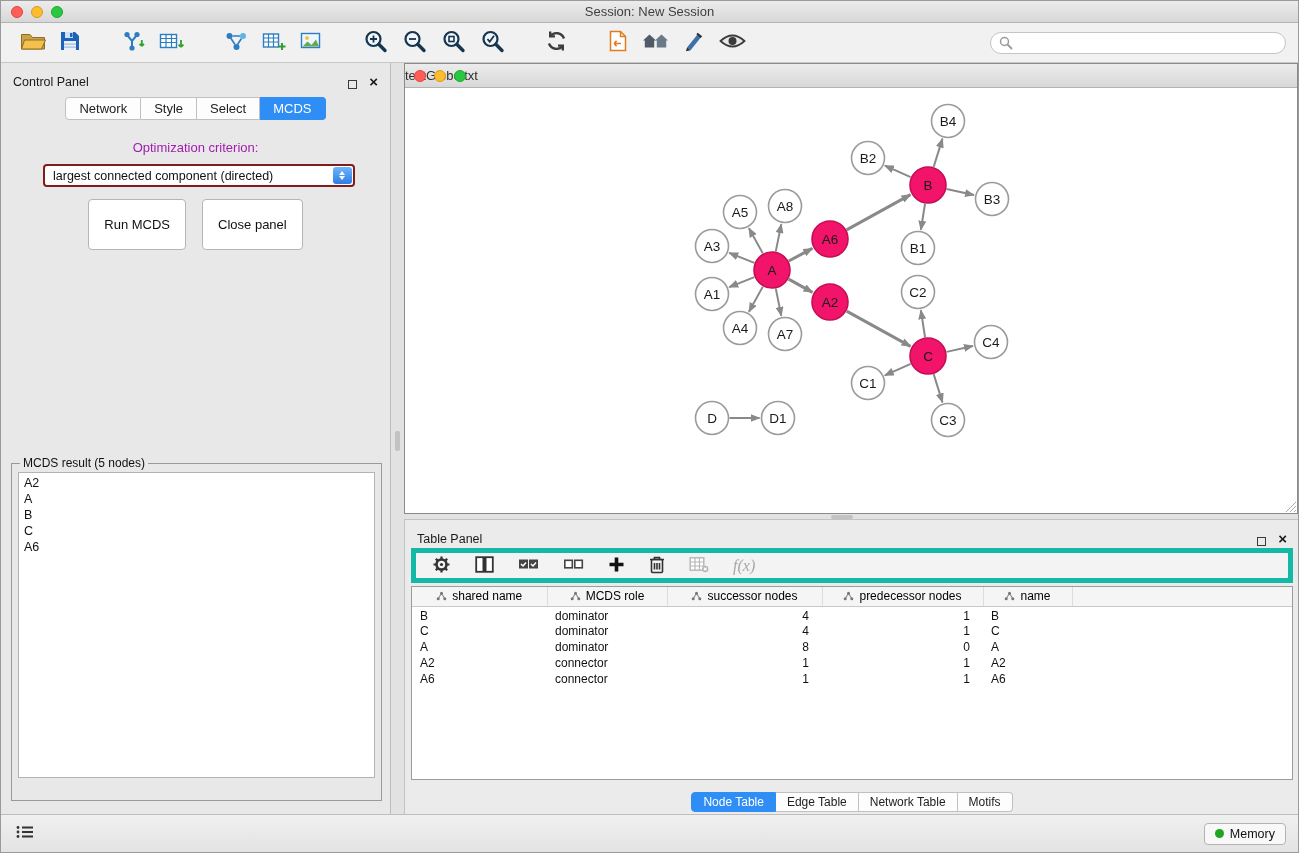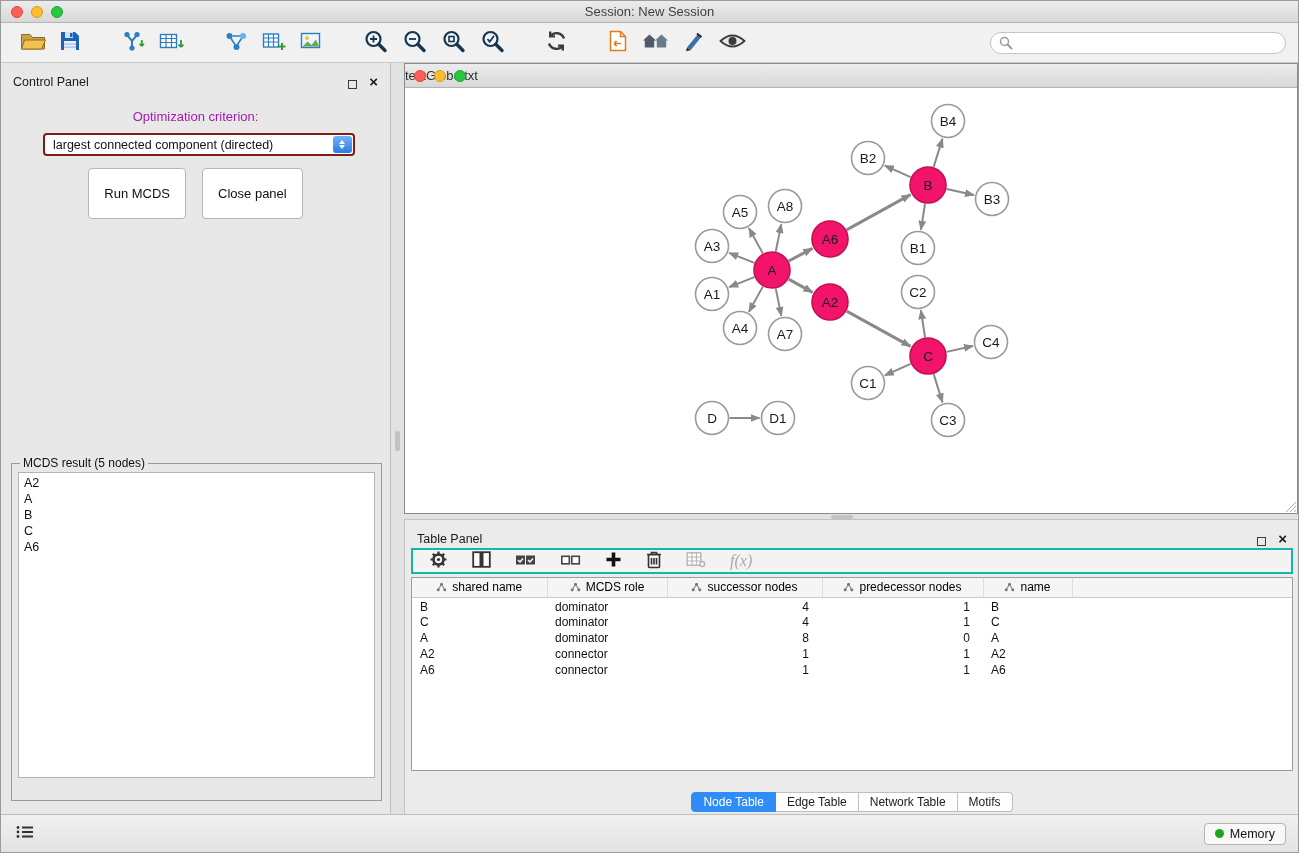--- a/index.html
+++ b/index.html
@@ -48,21 +48,21 @@
   .hgrip{position:absolute;left:440px;top:452px;width:22px;height:4px;background:#c2c2c2;border-radius:2px;}
   .netwin{position:absolute;left:13px;top:0;width:894px;height:451px;border:1px solid #8a8a8a;background:#fff;}
   .titlebar2{position:relative;height:24px;background:linear-gradient(#ececec,#d8d8d8);border-bottom:1px solid #b3b3b3;}
   .titletext2{text-align:left;font-size:13px;line-height:24px;color:#2e2e2e;}
   .lights2{position:absolute;left:9px;top:6px;display:flex;gap:8px;}
   .canvas{position:relative;width:892px;height:425px;background:#fff;overflow:hidden;}
   svg text{font-family:"Liberation Sans",sans-serif;}
   .resizecorner{position:absolute;right:0;bottom:0;}
   
   .tpanel{position:absolute;left:13px;top:456px;width:896px;height:302px;background:#ebebeb;border:1px solid #c2c2c2;}
-  .ttoolbar{margin:2px 6px 0 6px;height:26px;background:#f3f3f3;border:2px solid #14b8a6;display:flex;align-items:center;gap:24px;padding:0 16px;}
+  .ttoolbar{margin:2px 6px 0 6px;height:35px;background:#f3f3f3;border:5px solid #14b8a6;display:flex;align-items:center;gap:24px;padding:0 16px;}
   .tibtn{background:none;border:none;padding:0;display:flex;align-items:center;cursor:default;}
   .fx{font-family:"Liberation Serif",serif;font-style:italic;font-size:16px;color:#a8a8a8;}
   .tablewrap{margin:3px 6px 0 6px;height:194px;background:#fff;border:1px solid #9c9c9c;overflow:hidden;}
   table.nt{width:100%;border-collapse:collapse;table-layout:fixed;}
   .nt th{background:#f5f5f5;border-right:1px solid #ddd;border-bottom:1px solid #c9c9c9;font-weight:normal;font-size:12px;height:19px;padding:0;text-align:center;white-space:nowrap;overflow:hidden;}
   .nt th.filler{border-right:none;}
   .colicon{margin-right:5px;vertical-align:-1px;display:inline-block;}
   .nt td{font-size:12px;height:16px;padding:0 0 0 8px;color:#111;white-space:nowrap;overflow:hidden;}
   .nt td.num{text-align:right;padding-right:13px;}
   .nt tbody tr:first-child td{padding-top:2px;}
@@ -217,20 +217,26 @@
       <input class="searchinput" placeholder="" style="">
     </div>
   </div>
 
   <div class="cpanel">
     <div class="phead">
       <span>Control Panel</span>
       <span class="ficon"></span>
       <span class="xicon">×</span>
     </div>
+    <div class="segbar" id="cp-tabs">
+        <div class="seg">Network</div>
+        <div class="seg">Style</div>
+        <div class="seg">Select</div>
+        <div class="seg seg-active">MCDS</div>
+      </div>
     <div class="optlabel">Optimization criterion:</div>
     <div class="combo">
       <div class="combo-text">largest connected component (directed)</div>
       <div class="combo-stepper"></div>
     </div>
     <div class="btnrow">
       <button class="pushbtn">Run MCDS</button>
       <button class="pushbtn">Close panel</button>
     </div>
     <fieldset class="mcds-fieldset">

